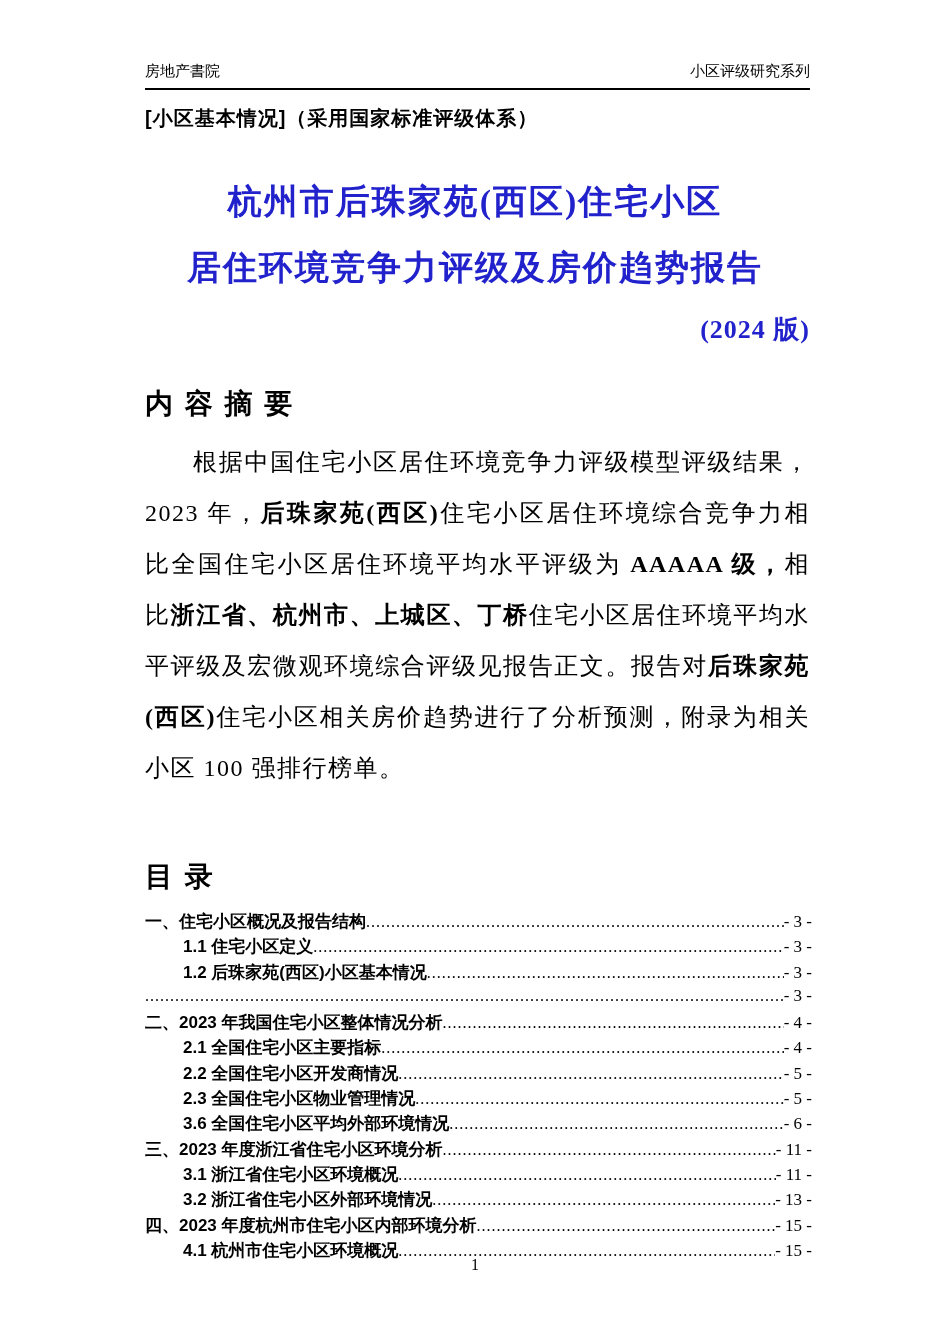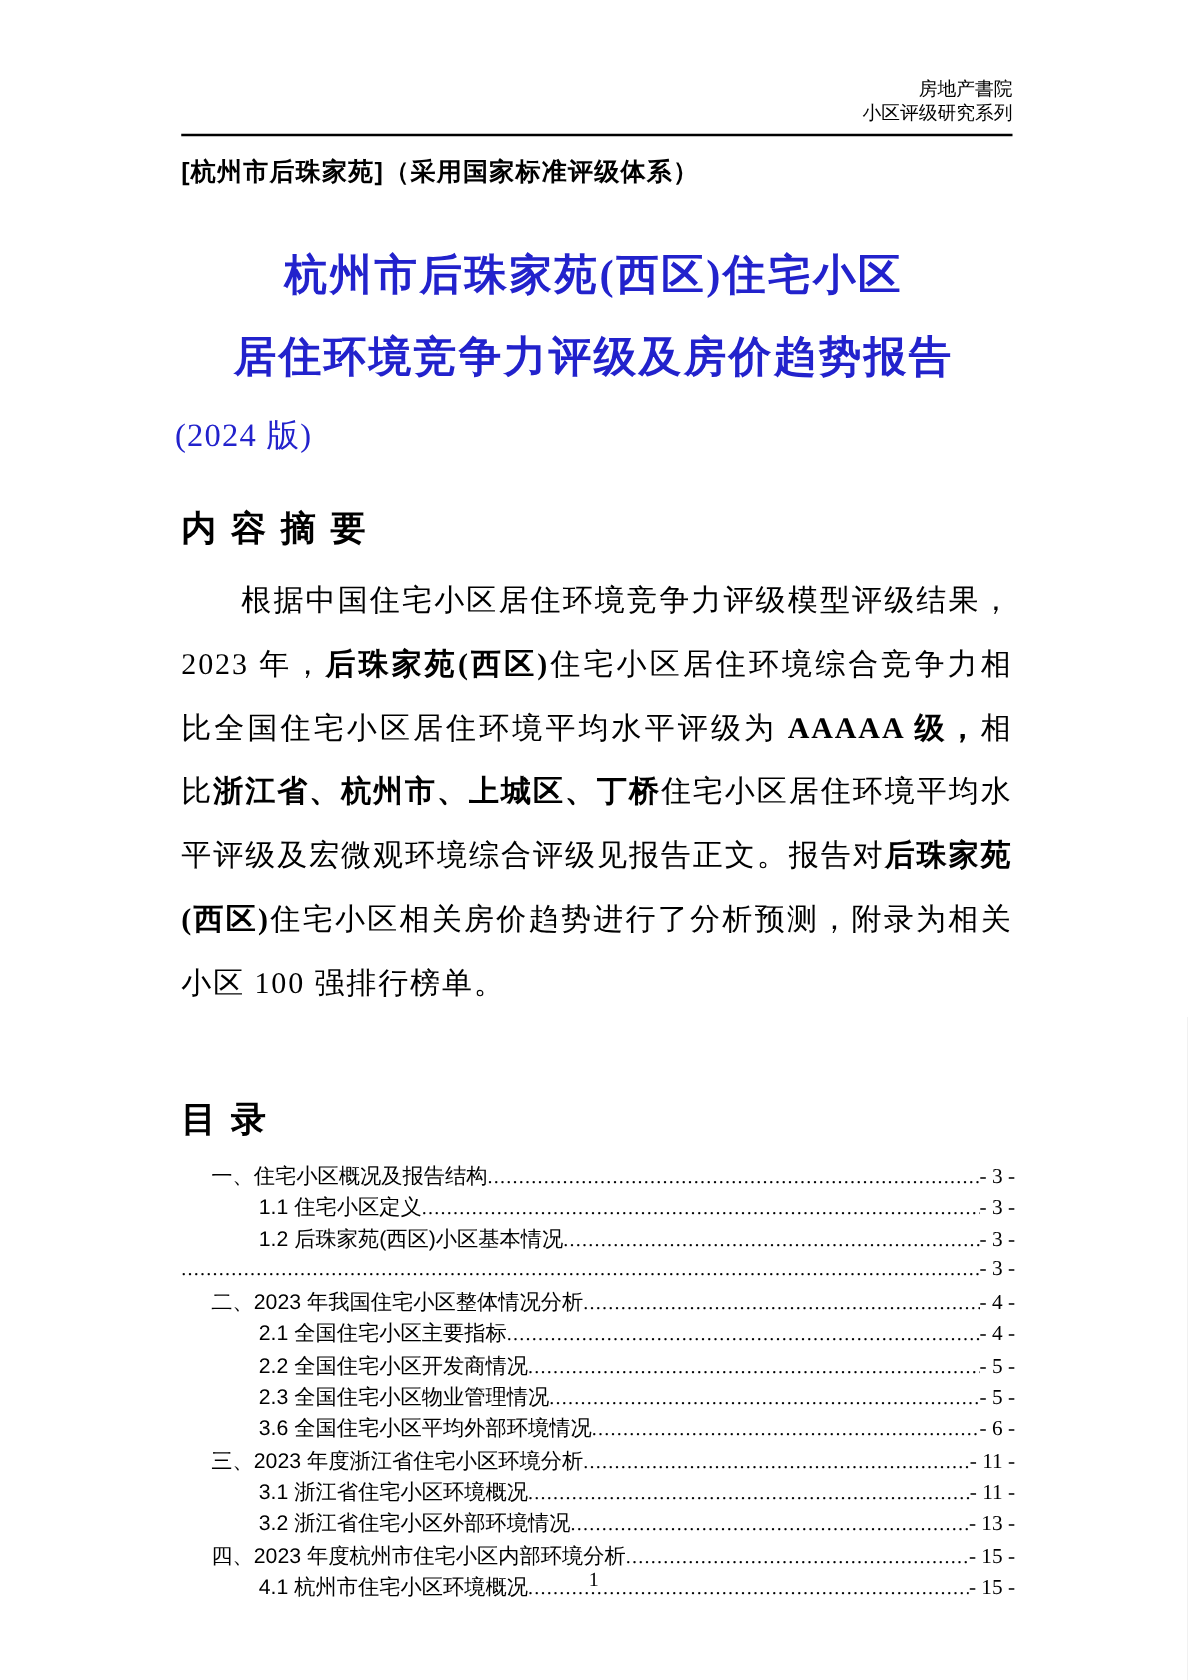--- a/index.html
+++ b/index.html
@@ -20,21 +20,20 @@
   
   .header {
     margin: 62px 140px 0 145px;
     display: flex;
     justify-content: space-between;
     align-items: flex-end;
     font-family: "Liberation Sans", sans-serif;
     font-size: 15px;
     padding-bottom: 7px;
     border-bottom: 2.5px solid #000000;
-    flex-direction: column;
   }
   
   .bracket {
     margin: 15px 140px 0 145px;
     font-family: "Liberation Sans", sans-serif;
     font-weight: bold;
     font-size: 20px;
     letter-spacing: 1px;
   }
   
@@ -45,23 +44,23 @@
     font-weight: bold;
     font-size: 34px;
     line-height: 44px;
     color: #2222cc;
     letter-spacing: 2px;
   }
   .title-line.first  { margin-top: 48px; }
   .title-line.second { margin-top: 22px; }
   .edition {
     margin: 22px 140px 0 140px;
-    text-align: left;
-    font-family: "Liberation Serif", serif;
-    font-weight: normal;
+    text-align: right;
+    font-family: "Liberation Serif", serif;
+    font-weight: bold;
     font-size: 26px;
     color: #2222cc;
     letter-spacing: 1px;
   }
   
   .section-heading {
     margin: 0 140px 0 145px;
     text-align: left;
     font-family: "Liberation Sans", sans-serif;
     font-weight: bold;
@@ -88,23 +87,22 @@
     display: flex;
     align-items: baseline;
     height: 25.3px;
     font-size: 17px;
     text-decoration: none;
     color: #000000;
   }
   .toc-row .toc-label {
     flex: none;
     font-family: "Liberation Sans", sans-serif;
-    font-weight: normal;
+    font-weight: bold;
     white-space: nowrap;
-    margin-left: 24px;
   }
   .toc-row.level2 .toc-label { padding-left: 38px; text-align: center; }
   .toc-row .toc-dots {
     flex: 1 1 auto;
     overflow: hidden;
     white-space: nowrap;
     font-family: "Liberation Serif", serif;
     font-size: 16px;
   }
   .toc-row .toc-dots::after {
@@ -130,21 +128,21 @@
 </head>
 <body>
 
 <div class="page">
 
   <div class="header">
     <span>房地产書院</span>
     <span>小区评级研究系列</span>
   </div>
 
-  <div class="bracket">[杭州市后珠家苑]（采用国家标准评级体系）</div>
+  <div class="bracket">[小区基本情况]（采用国家标准评级体系）</div>
 
   <div class="title-line first" style="color: rgb(34, 34, 204);">杭州市后珠家苑(西区)住宅小区</div>
   <div class="title-line second" style="color: rgb(34, 34, 204);">居住环境竞争力评级及房价趋势报告</div>
   <div class="edition" style="color: rgb(34, 34, 204);">(2024 版)</div>
 
   <h2 class="section-heading abstract-heading">内 容 摘 要</h2>
 
   <p class="abstract"><span>根据中国住宅小区居住环境竞争力评级模型评级结果，2023 年，</span><span class="bold">后珠家苑(西区)</span><span>住宅小区居住环境综合竞争力相比全国住宅小区居住环境平均水平评级为 </span><span class="bold">AAAAA 级，</span><span>相比</span><span class="bold">浙江省、杭州市、上城区、丁桥</span><span>住宅小区居住环境平均水平评级及宏微观环境综合评级见报告正文。报告对</span><span class="bold">后珠家苑(西区)</span><span>住宅小区相关房价趋势进行了分析预测，附录为相关小区 100 强排行榜单。</span></p>
 
   <h2 class="section-heading toc-heading">目 录</h2>

